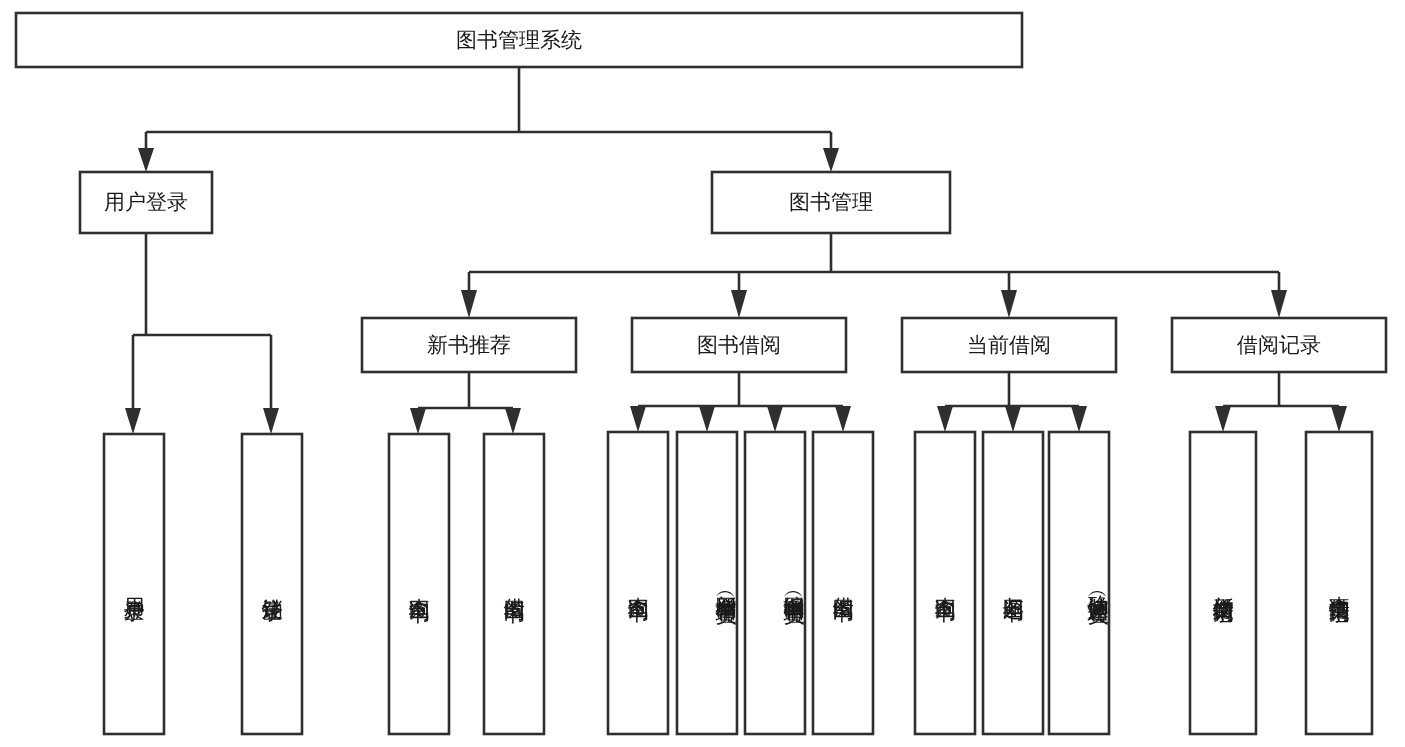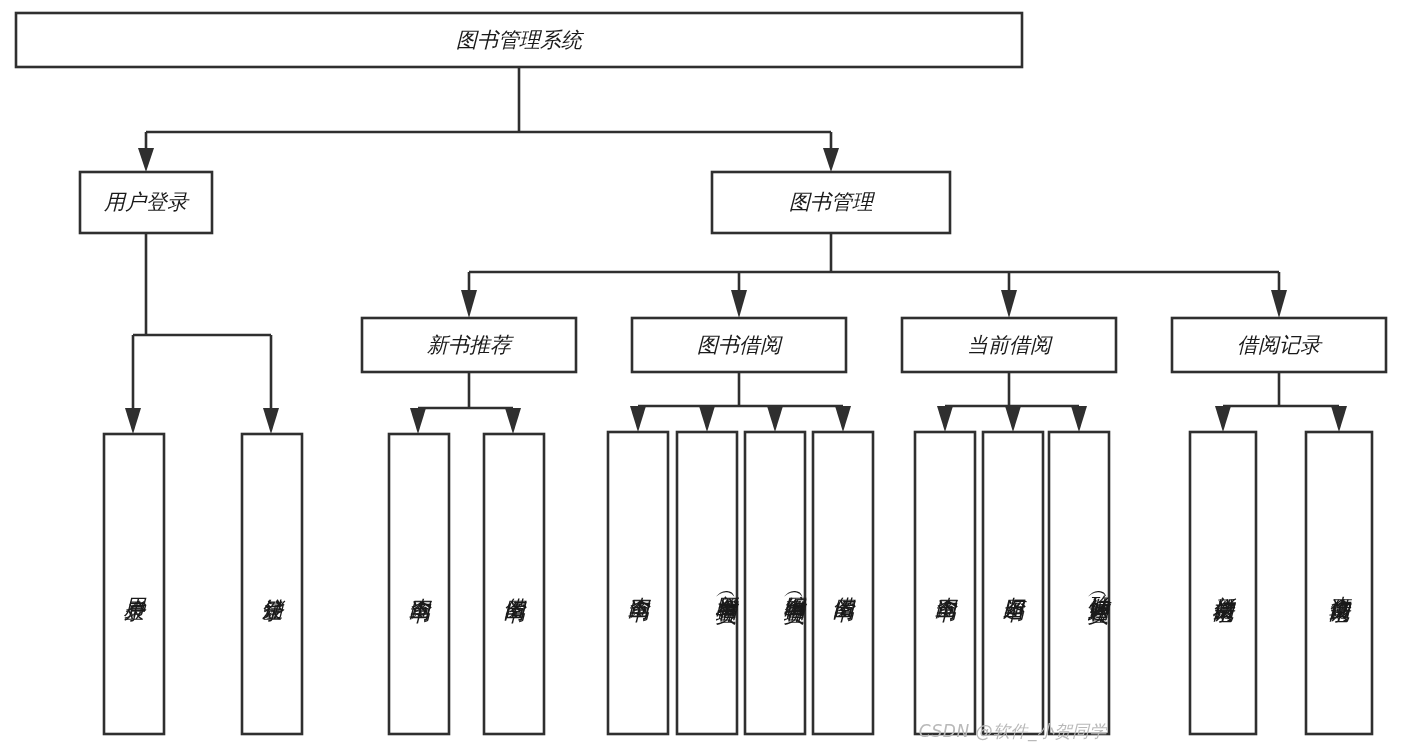--- a/index.html
+++ b/index.html
@@ -11,21 +11,20 @@
     width: 1405px;
     height: 747px;
     font-family: "DejaVu Sans", "Liberation Sans", sans-serif;
     overflow: hidden;
     position: relative;
   }
   #diagram-root {
     position: relative;
     width: 1115px;
     height: 747px;
-    font-style: italic;
   }
   svg#tree-svg {
     position: absolute;
     top: 0;
     left: 0;
     width: 1405px;
     height: 747px;
   }
   .node-box {
     fill: #ffffff;
@@ -197,15 +196,14 @@
   <div class="vlabel" style="left:745px; top:440px; width:60px; height:290px; align-items:flex-start; display:flex; justify-content:center;">编辑图书（管理员）</div>
   <div class="vlabel" style="left:813px; top:432px; width:60px; height:302px; align-items:center; display:flex; justify-content:center;">借阅图书</div>
 
   <div class="vlabel" style="left:915px; top:432px; width:60px; height:302px; align-items:center; display:flex; justify-content:center;">查询图书</div>
   <div class="vlabel" style="left:983px; top:432px; width:60px; height:302px; align-items:center; display:flex; justify-content:center;">归还图书</div>
   <div class="vlabel" style="left:1049px; top:440px; width:60px; height:290px; align-items:flex-start; display:flex; justify-content:center;">确认归还（管理员）</div>
 
   <div class="vlabel" style="left:1190px; top:432px; width:66px; height:302px; align-items:center; display:flex; justify-content:center;">新增借阅记录</div>
   <div class="vlabel" style="left:1306px; top:432px; width:66px; height:302px; align-items:center; display:flex; justify-content:center;">查询借阅记录</div>
 
-  <div class="watermark">CSDN @软件_小贺同学</div>
 
 </div>
 
 </body></html>

